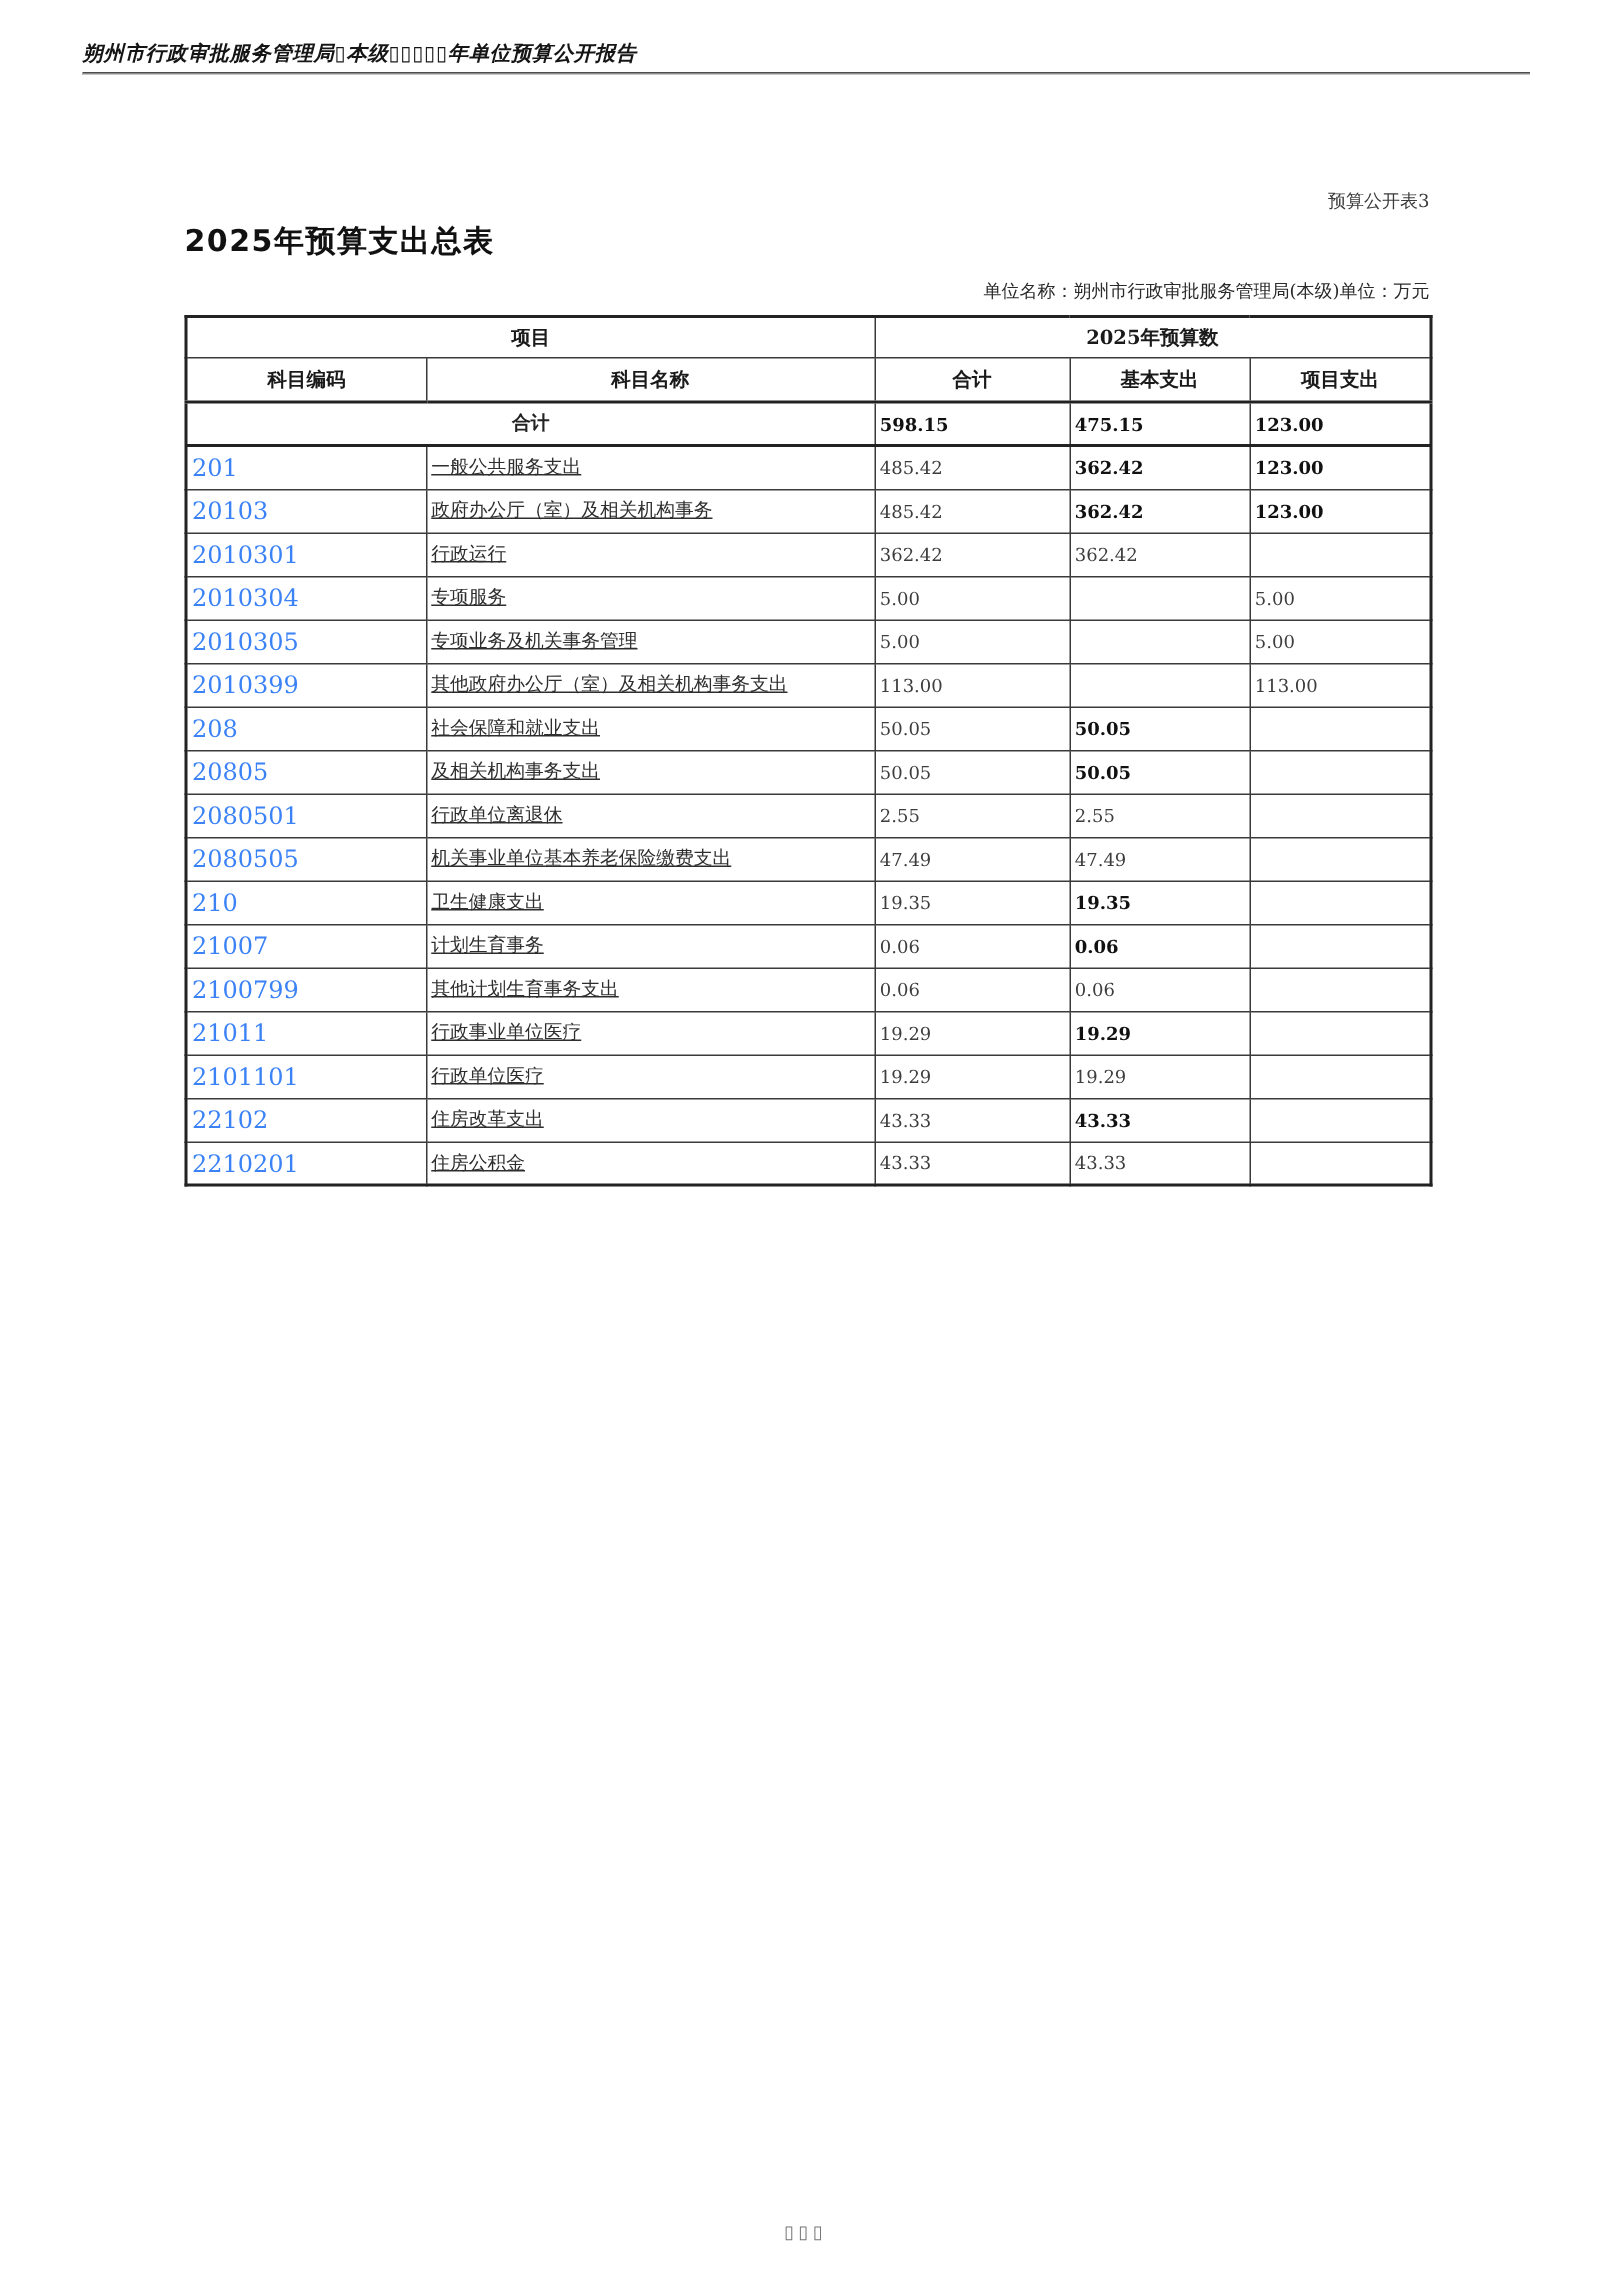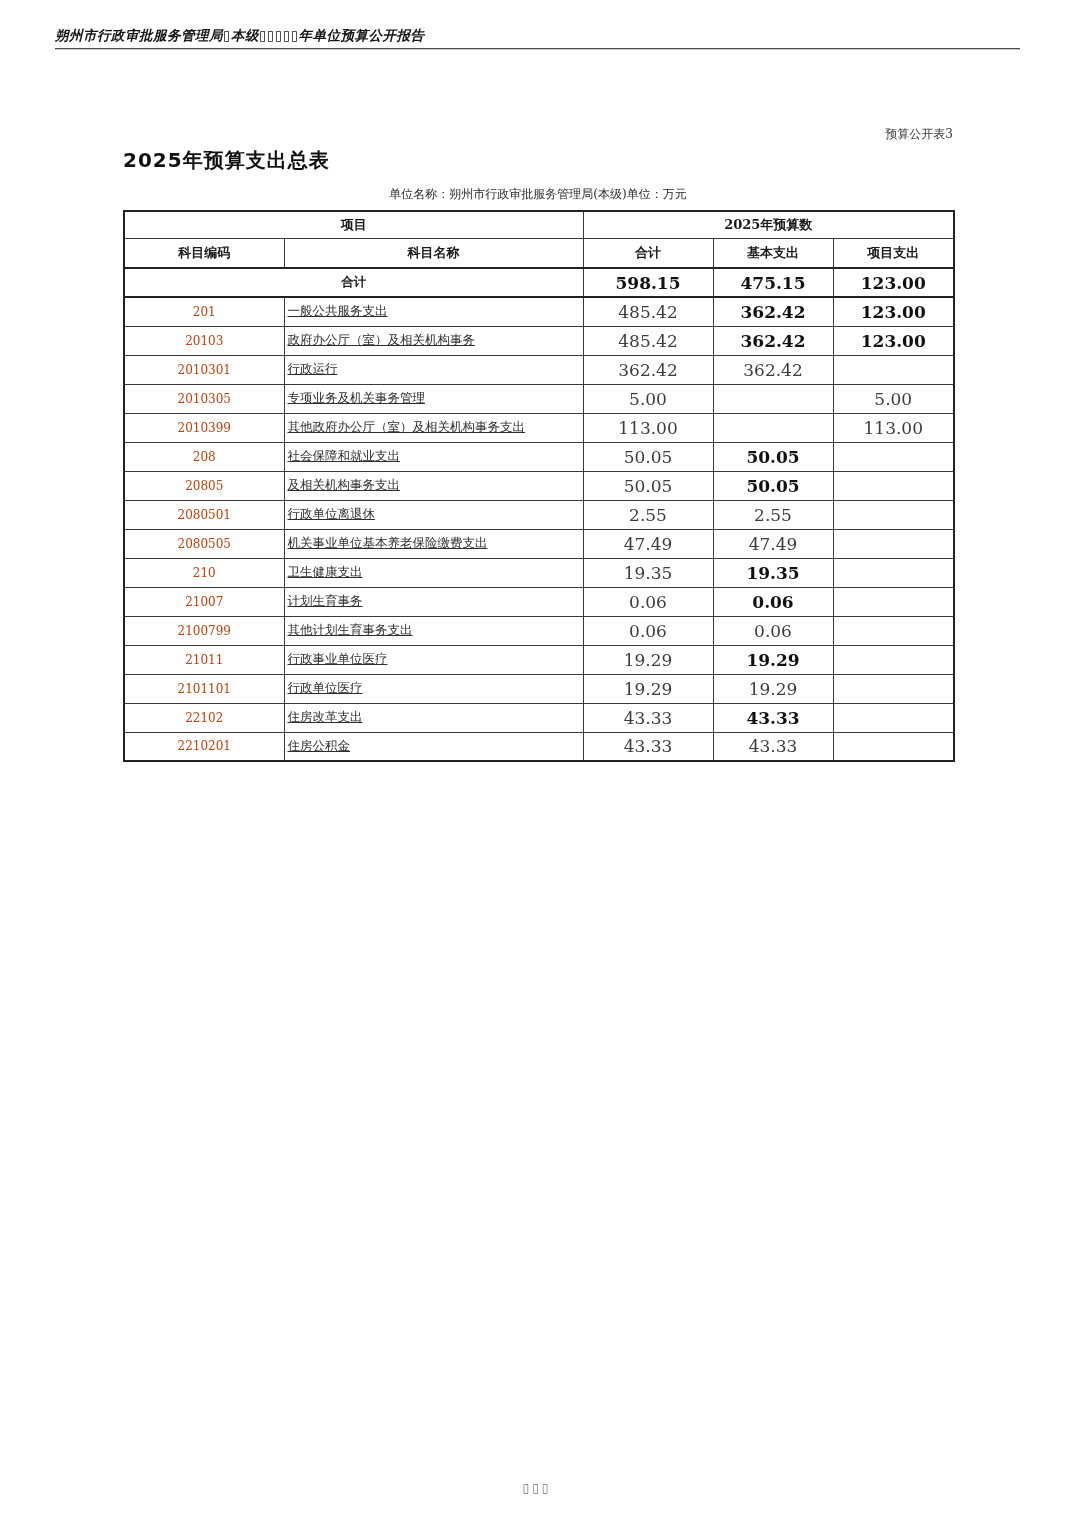--- a/index.html
+++ b/index.html
@@ -37,21 +37,21 @@
   }
   .doc-title {
     position: absolute; top: 147px; left: 0; width: 100%;
     margin: 0; text-align: left;
     font-family: "DejaVu Sans", "Liberation Sans", sans-serif;
     font-weight: bold; font-size: 20px; color: #111;
     letter-spacing: 1px;
   }
   .meta-row {
     position: absolute; top: 186px; left: 0; width: 100%;
-    display: flex; justify-content: center;
+    display: flex; justify-content: flex-end;
     font-size: 12px; color: #2a2a2a;
   }
 
   
   table.budget {
     position: absolute; left: 0; top: 210px;
     width: 830px;
     border-collapse: collapse; table-layout: fixed;
     border: 2px solid #222;
     font-size: 12.5px; color: #222;
@@ -66,23 +66,23 @@
     color: #1a1a1a;
   }
   tr.h1 th { height: 27px; margin-top: 20px; }
   tr.h2 th { height: 30px; border-bottom: 2px solid #222; }
   tbody td { height: 29px; }
   tr.total-row td {
     border-bottom: 2px solid #222;
     font-weight: bold;
   }
   td.total-label { text-align: center; }
-  td.code  { text-align: center; padding-left: 3px; font-size: 12px; color: #c2410c; }
+  td.code  { text-align: left; padding-left: 3px; font-size: 16px; color: #3b82f6; }
   td.name  { text-align: left; padding-left: 3px; color: #2e2e2e; text-decoration: underline; }
-  td.num   { text-align: center; padding-right: 6px; font-size: 17px; color: #3d3d3d; }
+  td.num   { text-align: left; padding-right: 6px; font-size: 12px; color: #3d3d3d; }
   td.b     { font-weight: bold; color: #111; }
 
   
   .page-footer {
     position: absolute; top: 1481px; left: 0; width: 100%;
     text-align: center;
     font-size: 12px; color: #777; letter-spacing: 3px;
   }
 </style>
 </head>
@@ -145,20 +145,27 @@
           <td class="num b">123.00</td>
         </tr>
         <tr>
           <td class="code">2010301</td>
           <td class="name">行政运行</td>
           <td class="num">362.42</td>
           <td class="num">362.42</td>
           <td class="num"></td>
         </tr>
         <tr>
+          <td class="code">2010304</td>
+          <td class="name">专项服务</td>
+          <td class="num">5.00</td>
+          <td class="num"></td>
+          <td class="num">5.00</td>
+        </tr>
+        <tr>
           <td class="code">2010305</td>
           <td class="name">专项业务及机关事务管理</td>
           <td class="num">5.00</td>
           <td class="num"></td>
           <td class="num">5.00</td>
         </tr>
         <tr>
           <td class="code">2010399</td>
           <td class="name">其他政府办公厅（室）及相关机构事务支出</td>
           <td class="num">113.00</td>

